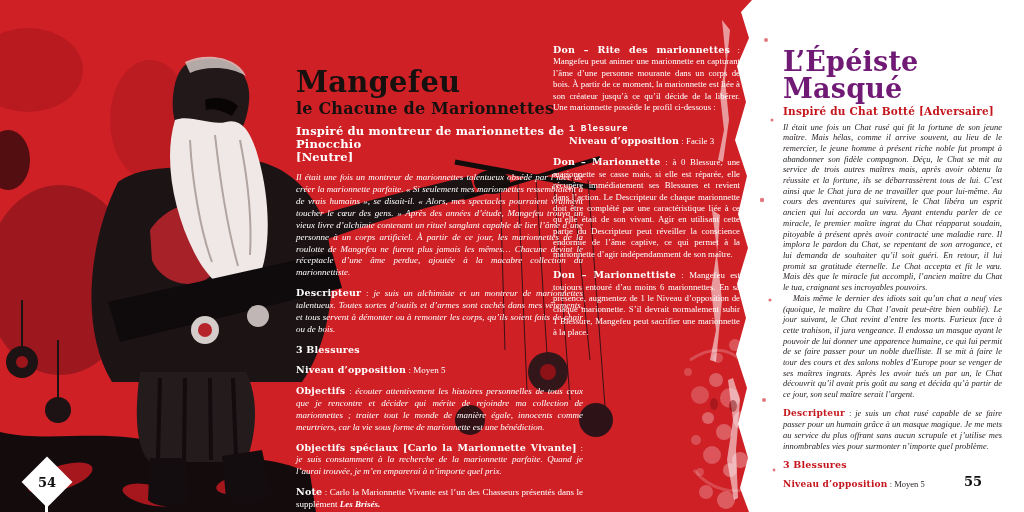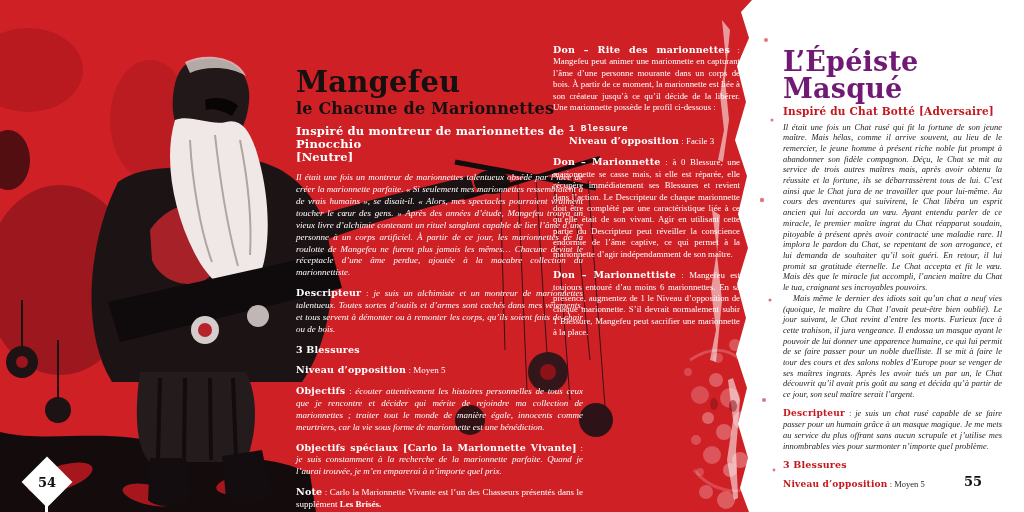--- a/index.html
+++ b/index.html
@@ -23,21 +23,21 @@
   .body-r{font-size:8.5px;line-height:1.26;text-align:justify;margin:0;color:#241d1d;}
   .ital{font-style:italic;}
   .stat{margin:8px 0 0 0;}
   .stat-m{margin:0 0 9px 0;}
   .label-l{color:#ffffff;font-size:9.5px;}
   .label-r{color:#c4161c;font-size:9px;}
   .standalone{font-size:9.5px;}
   .indent-block{margin:0 0 9px 16px;}
   .indent-block p{margin:0;}
   .p2{text-indent:10px;}
-  .em-bi{font-weight:700;}
+  .em-bi{font-weight:700;font-style:italic;}
   .page-num-54{position:absolute;left:29px;top:464px;width:36px;height:36px;background:#ffffff;
      transform:rotate(45deg);z-index:3;}
   .page-num-54 span{position:absolute;left:0;top:0;width:36px;height:36px;transform:rotate(-45deg);
      display:flex;align-items:center;justify-content:center;
      font-family:"DejaVu Serif",serif;font-weight:700;font-size:13px;color:#111;}
   .stem-54{position:absolute;left:45px;top:499px;width:3px;height:13px;background:#ffffff;z-index:3;}
   .page-num-55{position:absolute;left:957px;top:474px;width:32px;text-align:center;z-index:3;
      font-family:"DejaVu Serif",serif;font-weight:700;font-size:13px;color:#111;}
 </style>
 </head>

